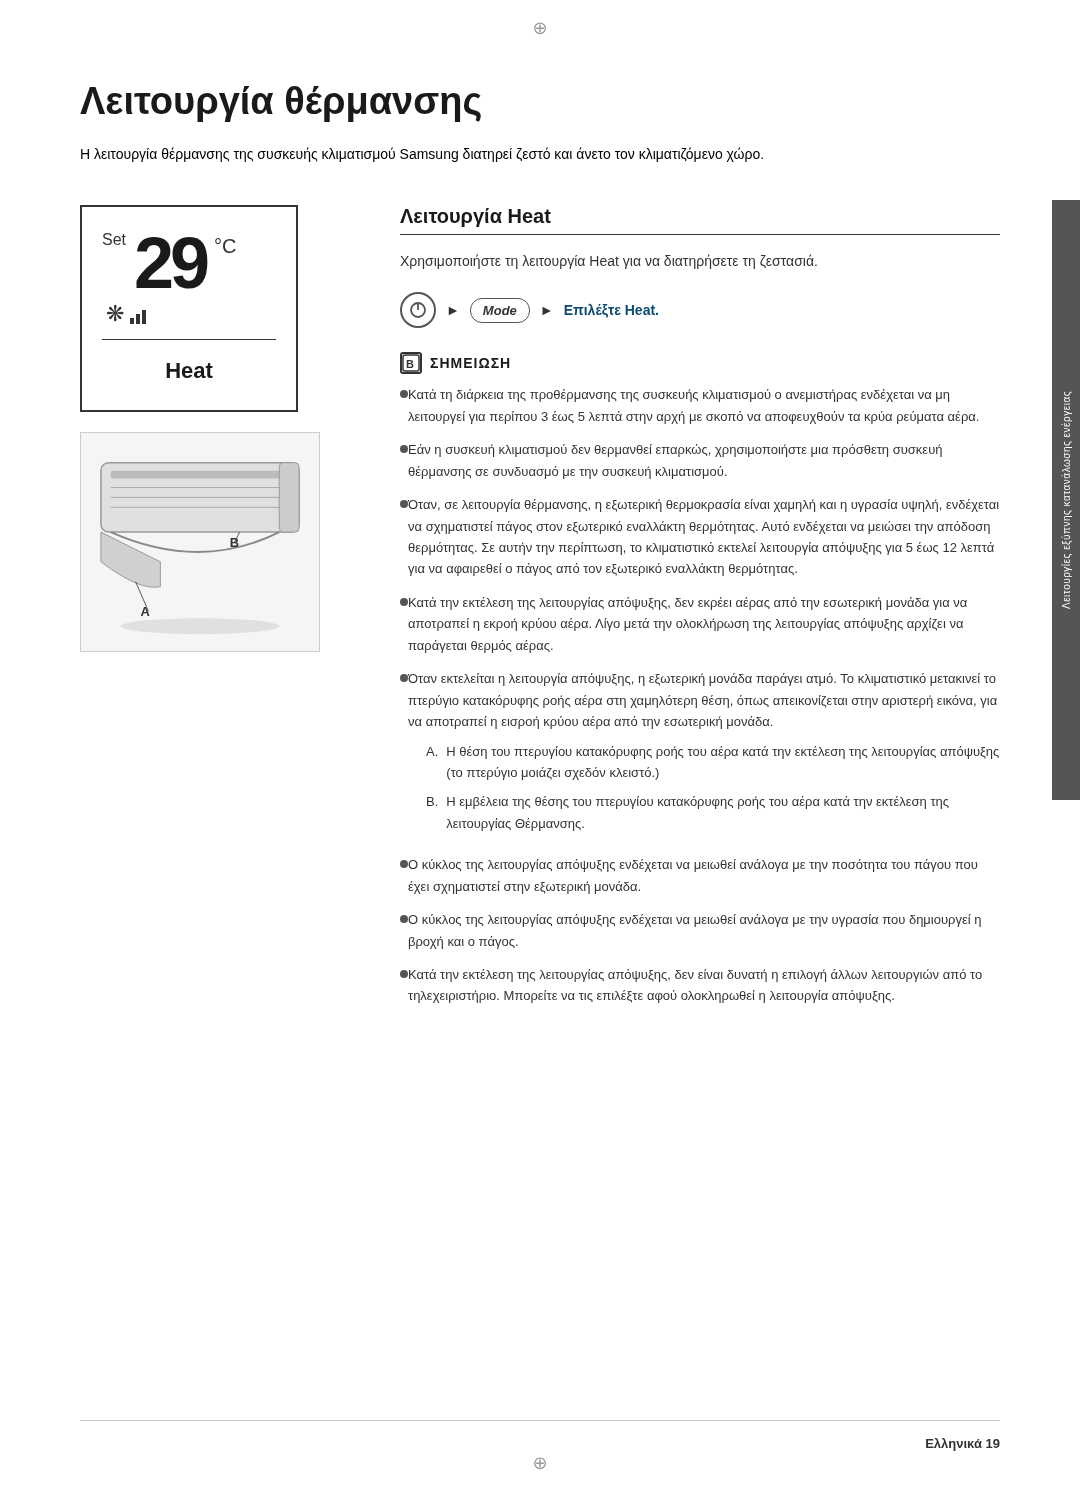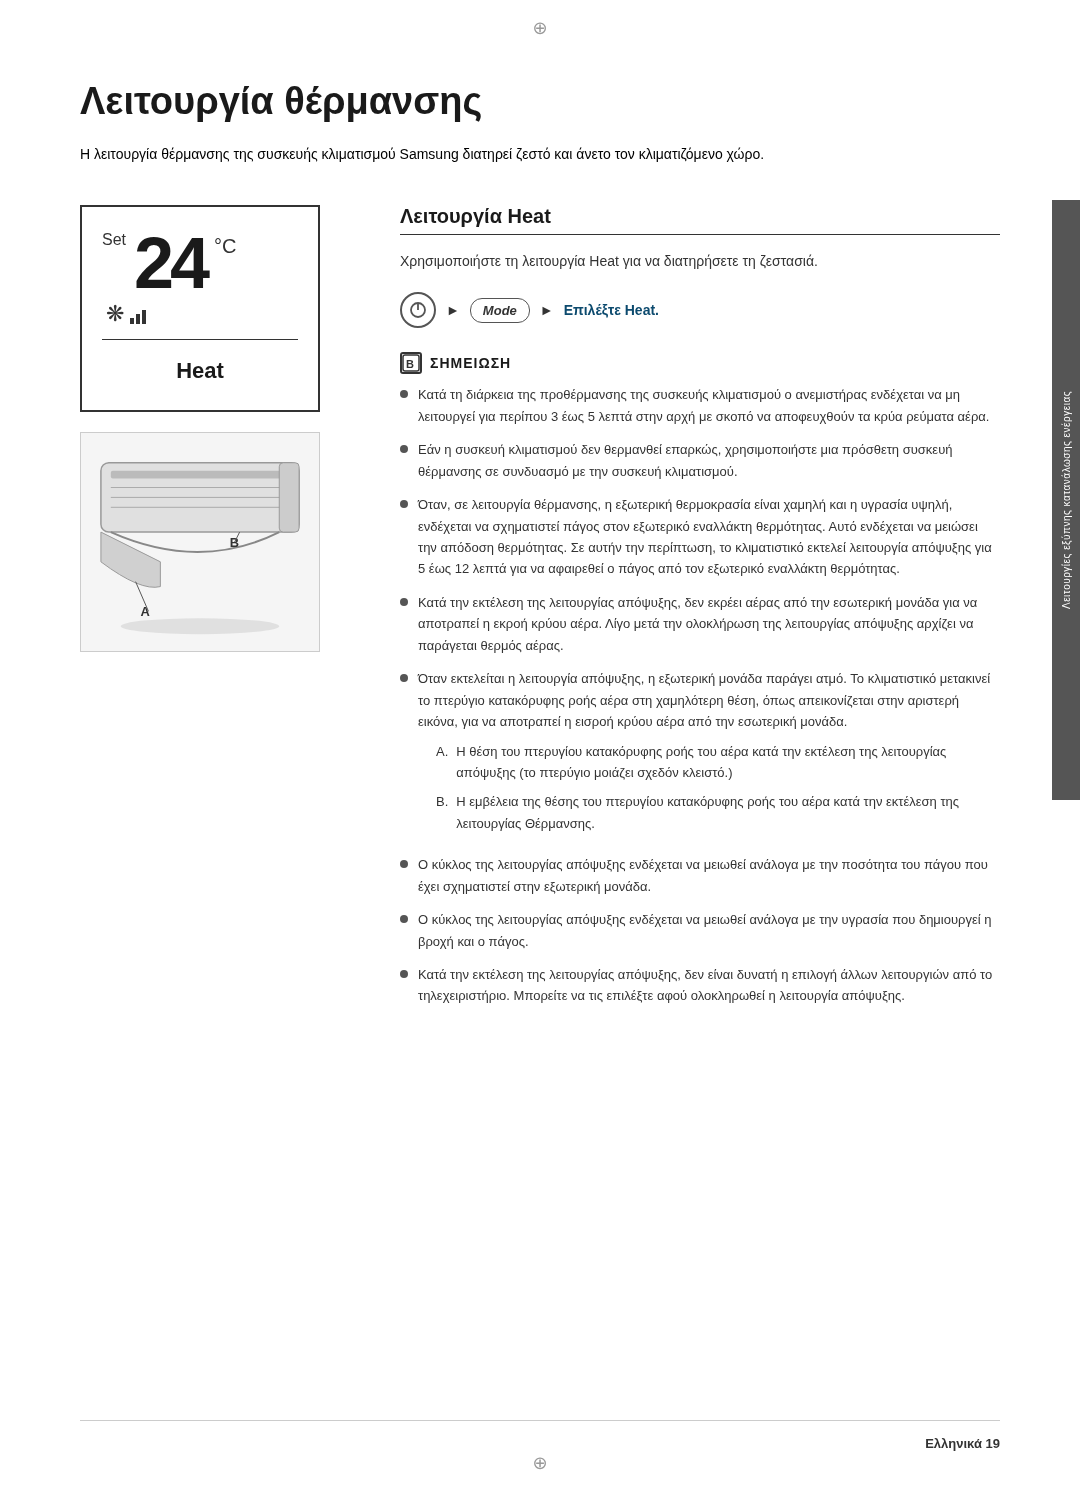--- a/index.html
+++ b/index.html
@@ -86,21 +86,21 @@
       width: 280px;
       flex-shrink: 0;
     }
 
     
     .display-box {
       border: 2px solid #333;
       padding: 20px;
       margin-bottom: 20px;
       background: #fff;
-      width: 240px;
+      width: 218px;
     }
 
     .display-set-row {
       display: flex;
       align-items: flex-start;
       gap: 8px;
     }
 
     .display-set-label {
       font-size: 16px;
@@ -279,21 +279,20 @@
     }
 
     
     .bullet-list {
       list-style: none;
       padding: 0;
     }
 
     .bullet-list li {
       display: flex;
-      gap: 10px;
       font-size: 13px;
       color: #333;
       line-height: 1.65;
       margin-bottom: 12px;
     }
 
     .bullet-dot {
       flex-shrink: 0;
       width: 8px;
       height: 8px;
@@ -368,21 +367,21 @@
 
   <p class="page-subtitle">Η λειτουργία θέρμανσης της συσκευής κλιματισμού Samsung διατηρεί ζεστό και άνετο τον κλιματιζόμενο χώρο.</p>
 
   <div class="main-content">
 
     <div class="left-col">
 
       <div class="display-box">
         <div class="display-set-row">
           <span class="display-set-label">Set</span>
-          <span class="display-temp-big">24</span>
+          <span class="display-temp-big">29</span>
           <span class="display-degree-c">°C</span>
         </div>
         <div class="display-icons-row">
           <span class="fan-icon">❋</span>
           <div class="signal-bars">
             <div class="bar bar1"></div>
             <div class="bar bar2"></div>
             <div class="bar bar3"></div>
           </div>
         </div>

